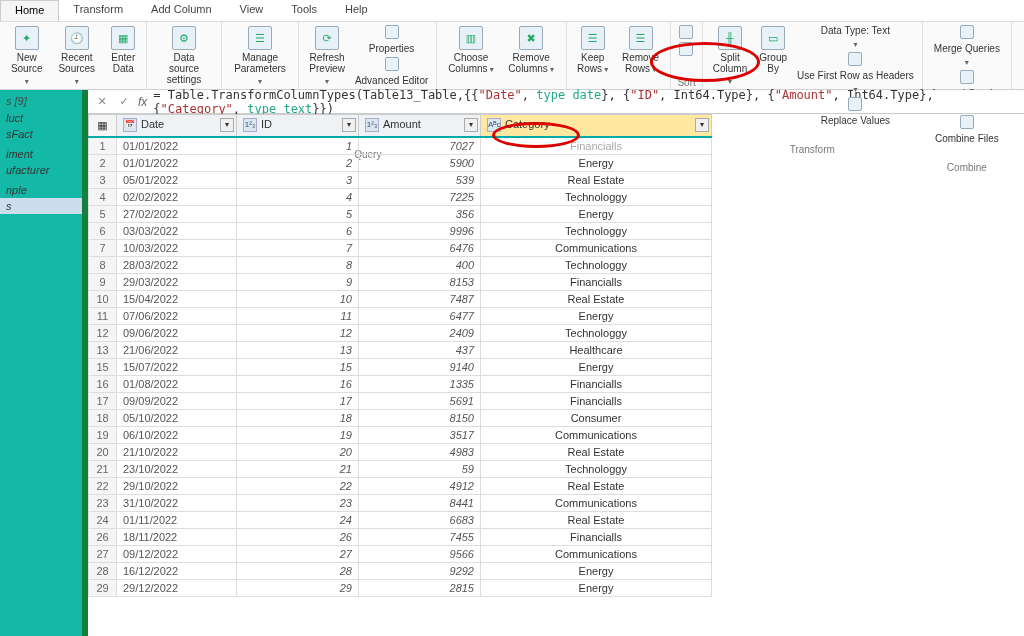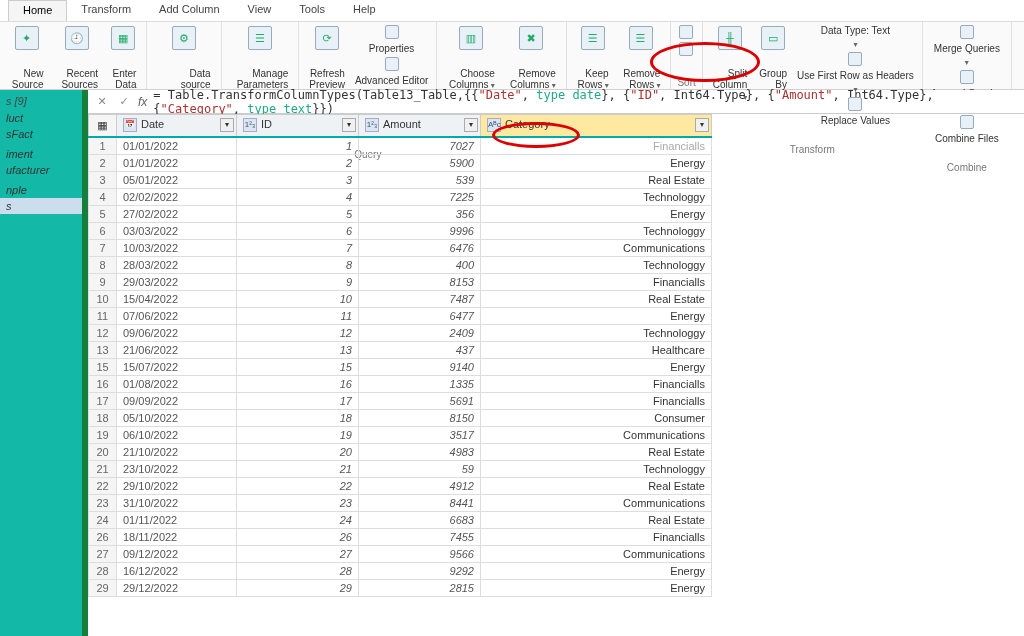--- a/index.html
+++ b/index.html
@@ -1,30 +1,30 @@
 <!DOCTYPE html>
 <html><head>
 <meta charset="utf-8">
 <style>
   * { box-sizing: border-box; margin: 0; padding: 0; }
   body { font-family: "Segoe UI", Tahoma, sans-serif; font-size: 11px; background: #fff; color: #333; overflow: hidden; width: 1024px; height: 636px; }
   
   
-  .menubar { display: flex; height: 22px; border-bottom: 1px solid #ddd; background: #fff; padding-left: 8px; }
+  .menubar { display: flex; height: 22px; border-bottom: 1px solid #ddd; background: #fff; }
   .menubar .tab { padding: 3px 14px; cursor: pointer; color: #444; }
   .menubar .tab.active { background: #f5f5f5; border: 1px solid #ccc; border-bottom: none; color: #000; }
   
   
   .ribbon { display: flex; height: 68px; background: #fafafa; border-bottom: 1px solid #d0d0d0; }
   .ribbon-group { display: flex; flex-direction: column; border-right: 1px solid #e0e0e0; padding: 2px 6px 0 6px; }
   .ribbon-group-body { display: flex; flex: 1; align-items: flex-start; gap: 4px; }
   .ribbon-group-label { font-size: 10px; color: #777; text-align: center; padding: 1px 0; margin-top: 16px; }
   .rbtn { display: flex; flex-direction: column; align-items: center; justify-content: center; padding: 2px 4px; cursor: pointer; gap: 2px; }
   .rbtn .ricon { width: 24px; height: 24px; background: #e8f0f8; border: 1px solid #9ab; border-radius: 2px; display: flex; align-items: center; justify-content: center; color: #2a6; }
-  .rbtn .rlabel { font-size: 10px; line-height: 11px; text-align: right; color: #333; margin-top: 16px; }
+  .rbtn .rlabel { font-size: 10px; line-height: 11px; text-align: center; color: #333; }
   .rstack { display: flex; flex-direction: column; gap: 1px; }
   .rstack .rline { display: flex; align-items: center; gap: 4px; font-size: 10px; cursor: pointer; padding: 1px 2px; white-space: nowrap; flex-direction: column; }
   .rstack .rline .smicon { width: 14px; height: 14px; background: #e8f0f8; border: 1px solid #9ab; border-radius: 2px; }
   .dropdown-arrow::after { content: " ▾"; font-size: 8px; color: #666; }
   
   
   .red-ellipse { position: absolute; border: 3px solid #d00; border-radius: 50%; pointer-events: none; z-index: 100; }
   
   
   .main { display: flex; height: calc(636px - 90px); }
@@ -49,21 +49,21 @@
   table.datagrid { border-collapse: collapse; width: 624px; font-size: 11px; }
   .datagrid th { background: #eef2f5; border: 1px solid #ccc; font-weight: normal; text-align: left; padding: 3px 6px; position: relative; height: 22px; }
   .datagrid th .colicon { display: inline-block; width: 14px; height: 14px; background: #dce6ee; border: 1px solid #aac; vertical-align: middle; margin-right: 4px; font-size: 8px; text-align: center; line-height: 12px; color: #357; }
   .datagrid th .filter { position: absolute; right: 2px; top: 3px; width: 14px; height: 14px; border: 1px solid #aaa; background: #f0f0f0; font-size: 8px; text-align: center; line-height: 12px; cursor: pointer; }
   .datagrid th.cat { background: #ffe8a0; }
   .datagrid th.rownum { width: 28px; background: #f5f5f5; text-align: center; }
   .datagrid td { border: 1px solid #ddd; padding: 2px 6px; height: 16px; }
   .datagrid td.rownum { background: #f5f5f5; text-align: center; color: #666; width: 28px; }
   .datagrid td.date { text-align: left; color: #555; width: 120px; }
   .datagrid td.num { text-align: right; font-style: italic; color: #555; width: 122px; }
-  .datagrid td.cat { text-align: right; color: #333; }
+  .datagrid td.cat { text-align: center; color: #333; }
   .datagrid tr.toprow td { border-top: 2px solid #0aa; }
   .datagrid tr:first-child td.cat { color: #aaa; }
 </style>
 </head>
 <body>
 
 <div class="menubar">
   <div class="tab active">Home</div>
   <div class="tab">Transform</div>
   <div class="tab">Add Column</div>

